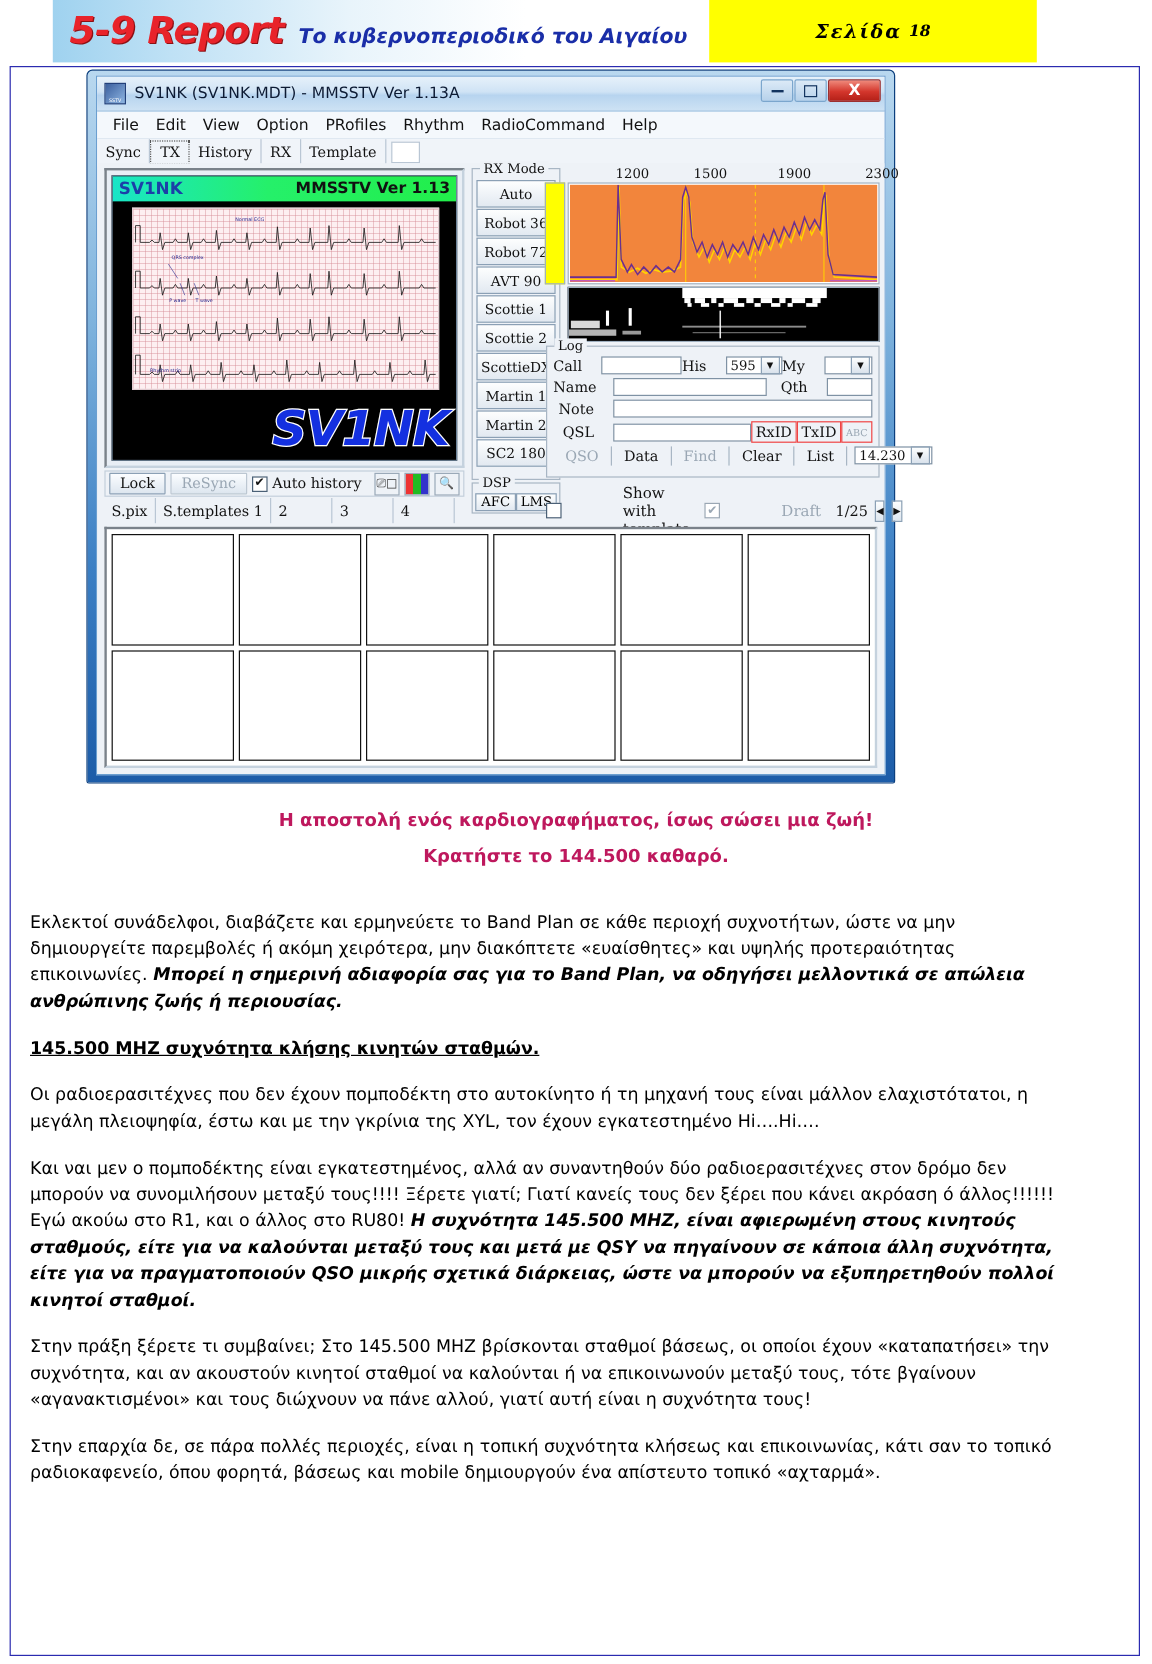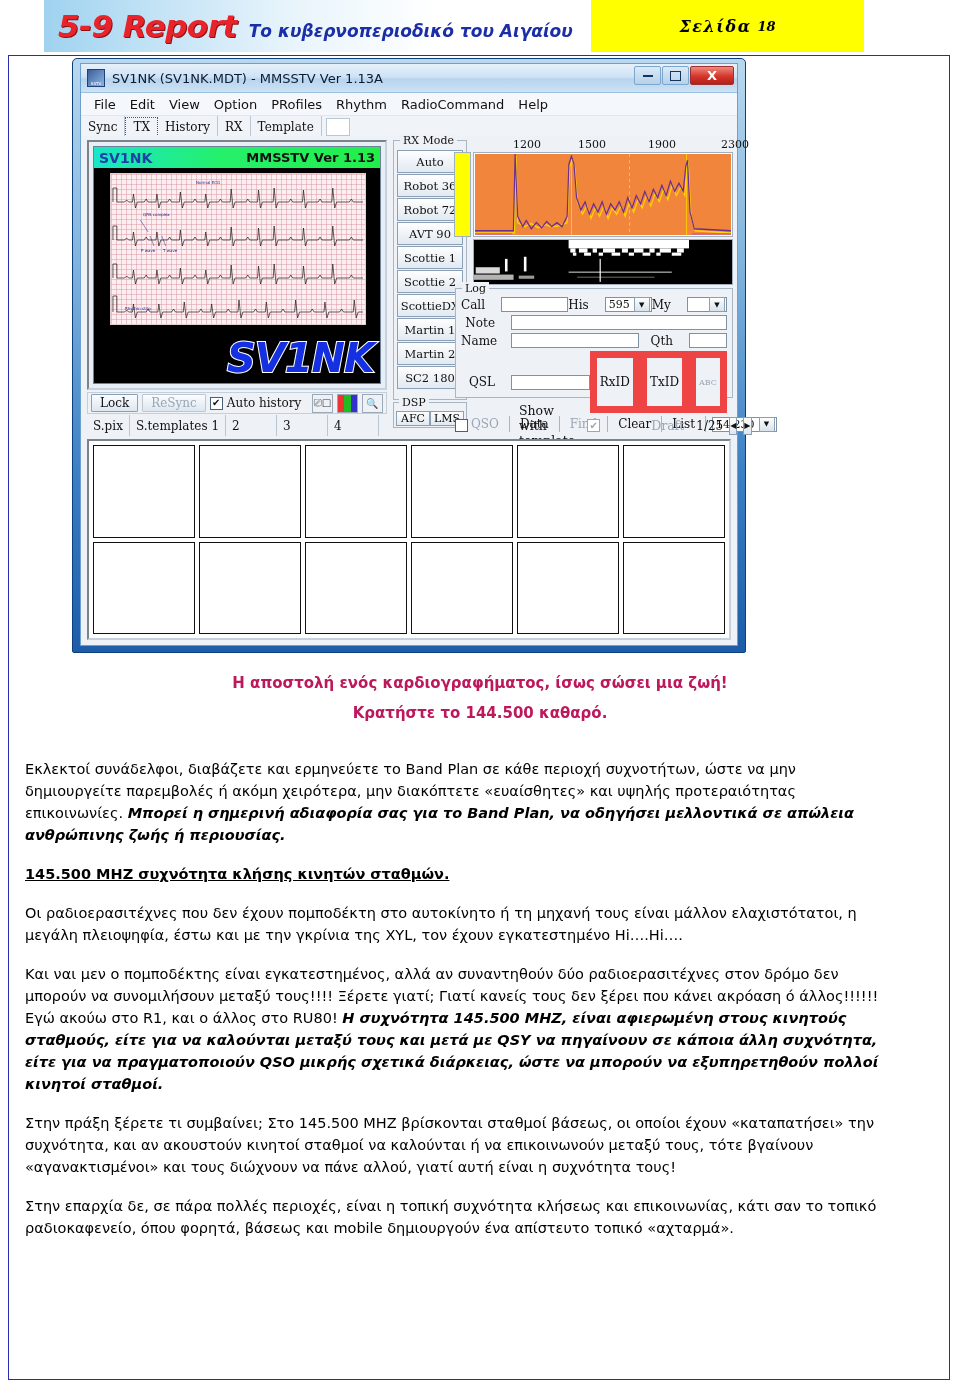--- a/index.html
+++ b/index.html
@@ -259,29 +259,29 @@
     box-sizing:border-box;
   }
   .combo .val{
     flex:1;padding:0 3px;font-family:"DejaVu Serif", serif;font-size:11px;color:#111;
   }
   .combo .arr{
     width:14px;height:13px;margin:0 1px;border:1px solid #8ba0b5;
     background:linear-gradient(to bottom,#fdfefe,#d9e2ec);
     display:flex;align-items:center;justify-content:center;font-size:7px;color:#111;
   }
-  .btnrow{display:flex;align-items:center;gap:0;margin-top:1px;}
+  .btnrow{display:flex;align-items:flex-start;gap:0;margin-top:1px;}
   .lbtn{
     font-family:"DejaVu Serif", serif;font-size:12px;color:#111;
     padding:1px 10px;border-right:1px solid #a8b6c4;
   }
   .lbtn.dis{color:#9aa7b4;}
   .idbtn{
     font-family:"DejaVu Serif", serif;font-size:12px;color:#111;
-    padding:16px 3px;border:7px solid #ef4444;background:#eef2f7;height:16px;
+    padding:0 3px;border:1px solid #ef4444;background:#eef2f7;height:16px;
     display:flex;align-items:center;
   }
 
   .showrow{
     position:absolute;left:374px;top:279px;right:4px;height:21px;
     display:flex;align-items:center;gap:6px;
   }
   .showrow .ckl{font-family:"DejaVu Serif", serif;font-size:12.5px;color:#111;margin-left:45px;}
   .showrow .dis{color:#9aa7b4;}
   .pagenum{font-family:"DejaVu Serif", serif;font-size:12px;color:#111;}
@@ -514,28 +514,28 @@
             <span class="arr">▼</span>
           </div>
           <span class="llab" style="width:26px;text-align:right">My</span>
           <div class="combo" style="width:78px">
             <span class="val"></span>
             <span class="arr">▼</span>
           </div>
         </div>
 
         <div class="lrow">
-          <span class="llab" style="width:34px;text-align:right">Note</span>
-          <div class="lfield" style="flex:1"></div>
-        </div>
-
-        <div class="lrow">
           <span class="llab" style="width:34px;text-align:right">Name</span>
           <div class="lfield" style="width:128px"></div>
           <span class="llab" style="width:34px;text-align:right">Qth</span>
+          <div class="lfield" style="flex:1"></div>
+        </div>
+
+        <div class="lrow">
+          <span class="llab" style="width:34px;text-align:right">Note</span>
           <div class="lfield" style="flex:1"></div>
         </div>
 
         <div class="lrow">
           <span class="llab" style="width:34px;text-align:right">QSL</span>
           <div class="lfield" style="flex:1"></div>
           <div class="idbtn">RxID</div>
           <div class="idbtn">TxID</div>
           <div class="idbtn" style="color:#9aa7b4;font-size:8px">ABC</div>
         </div>

